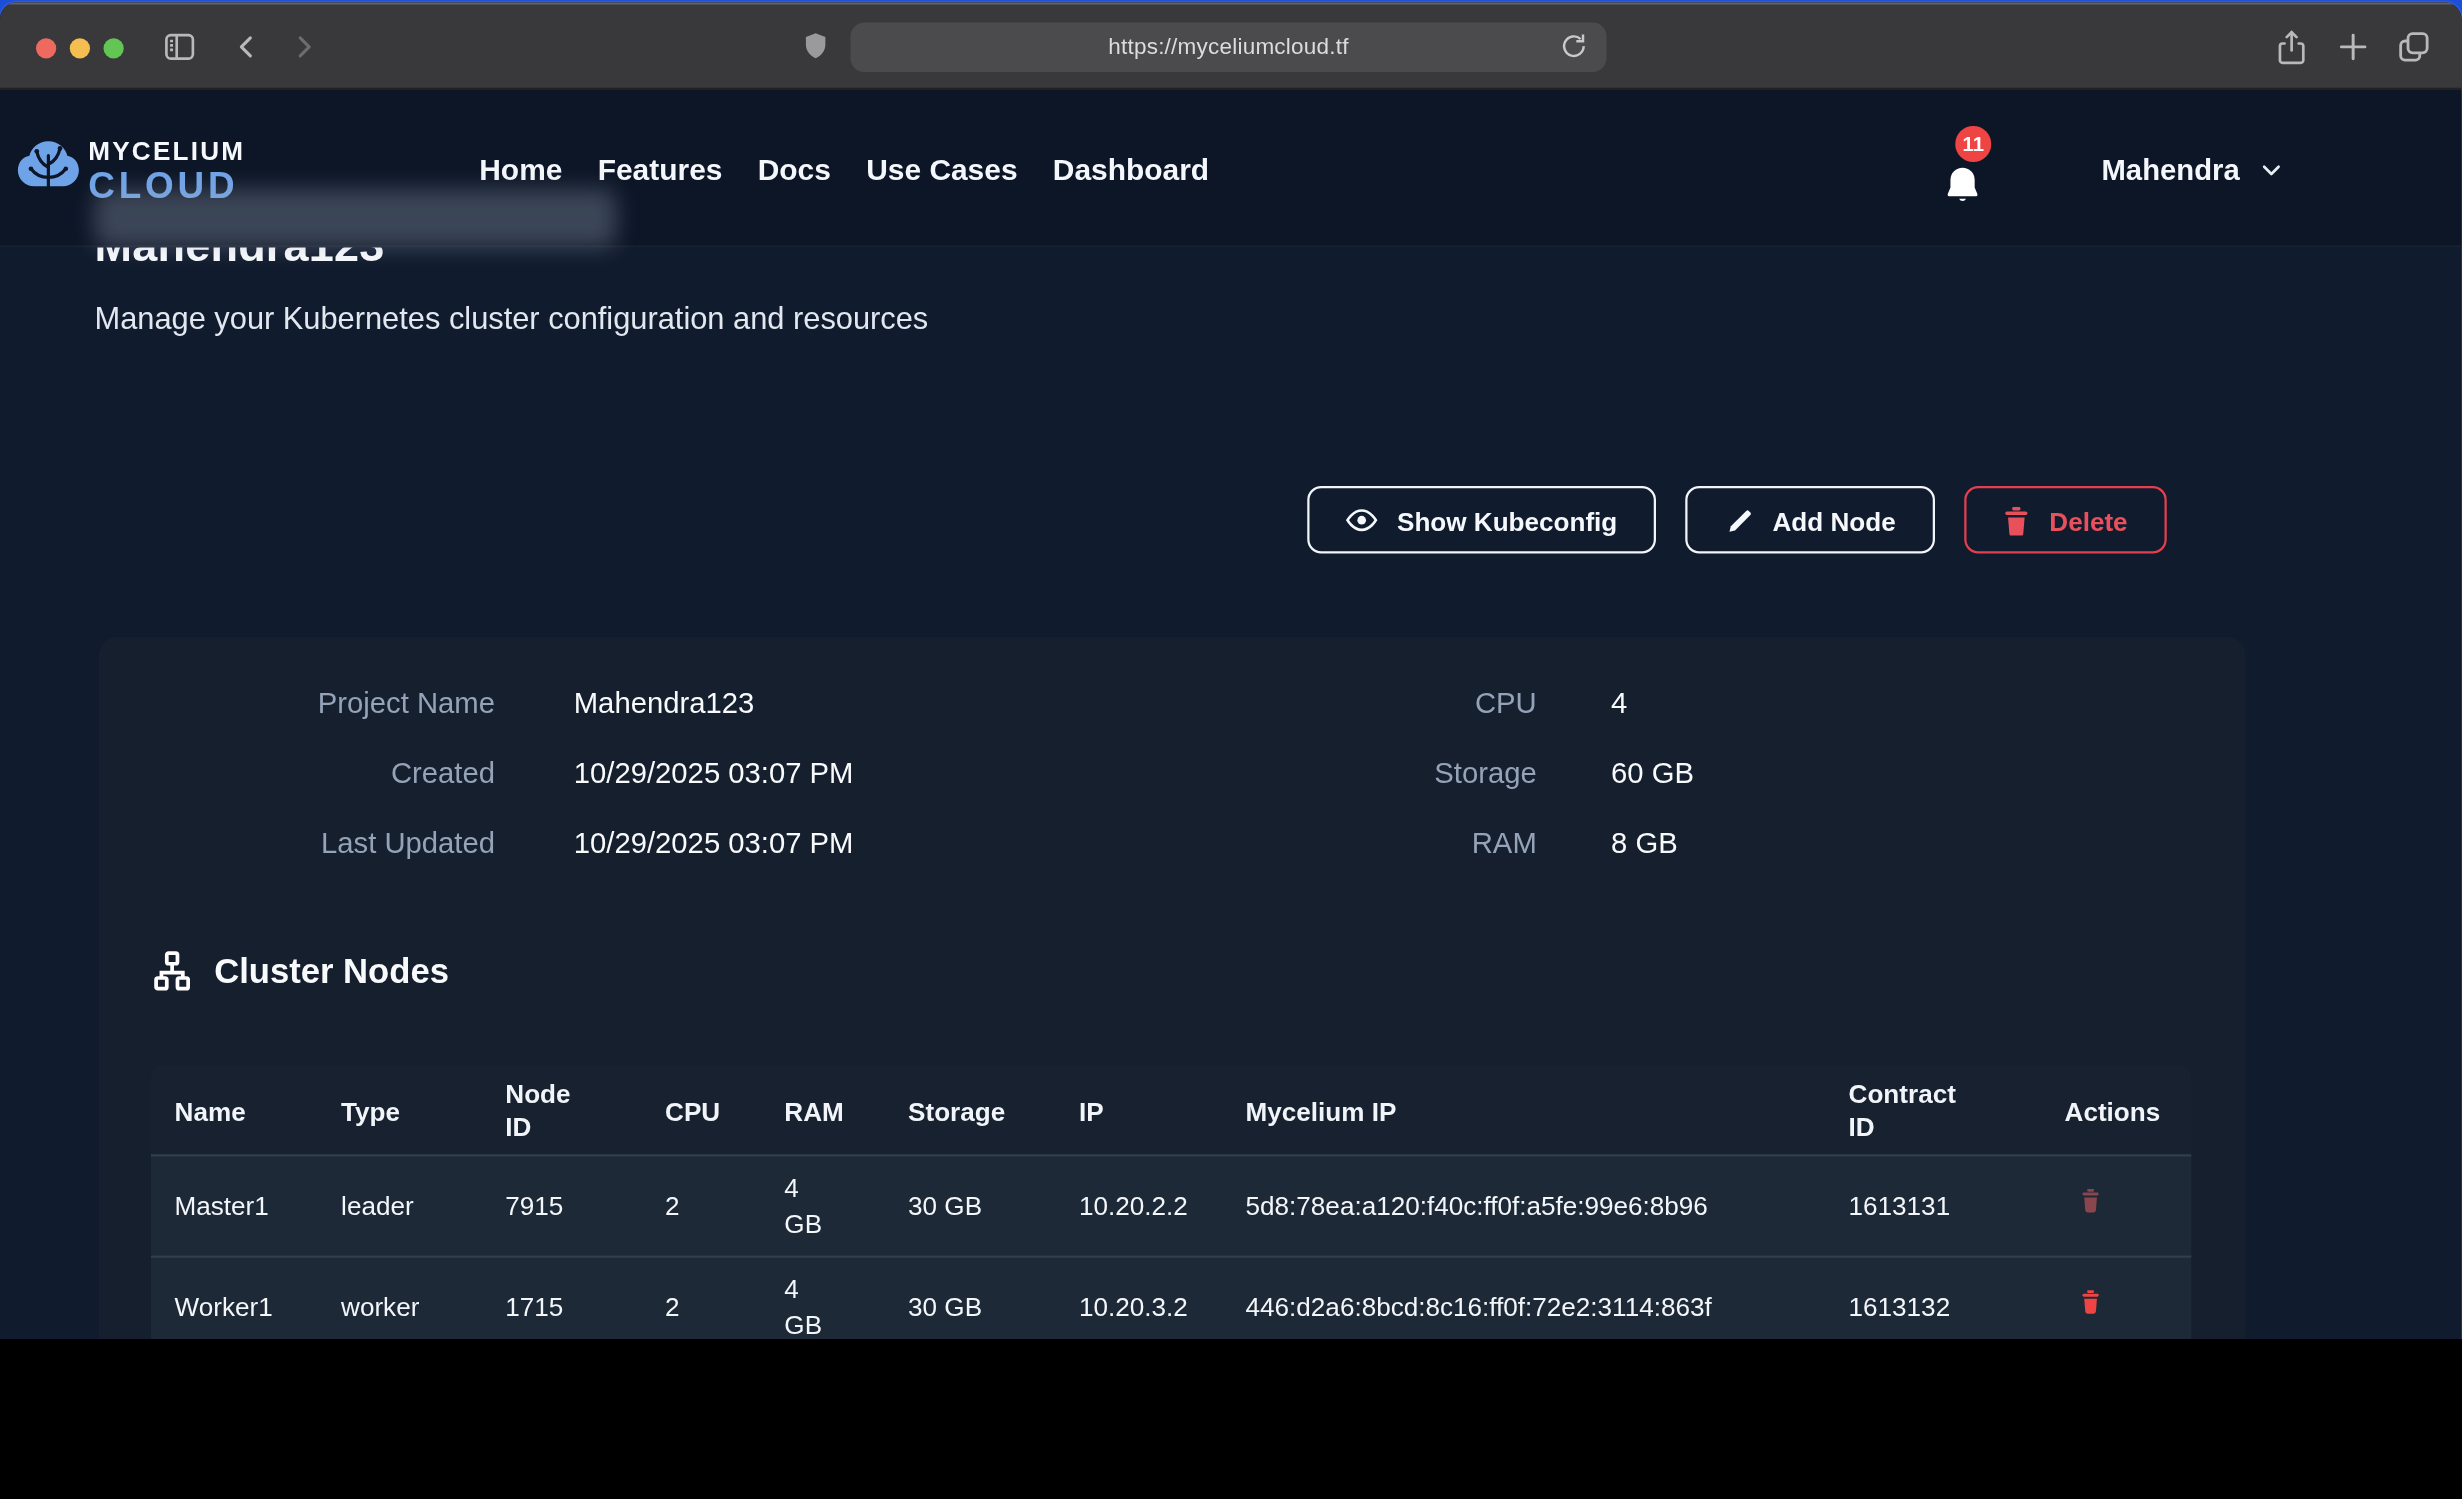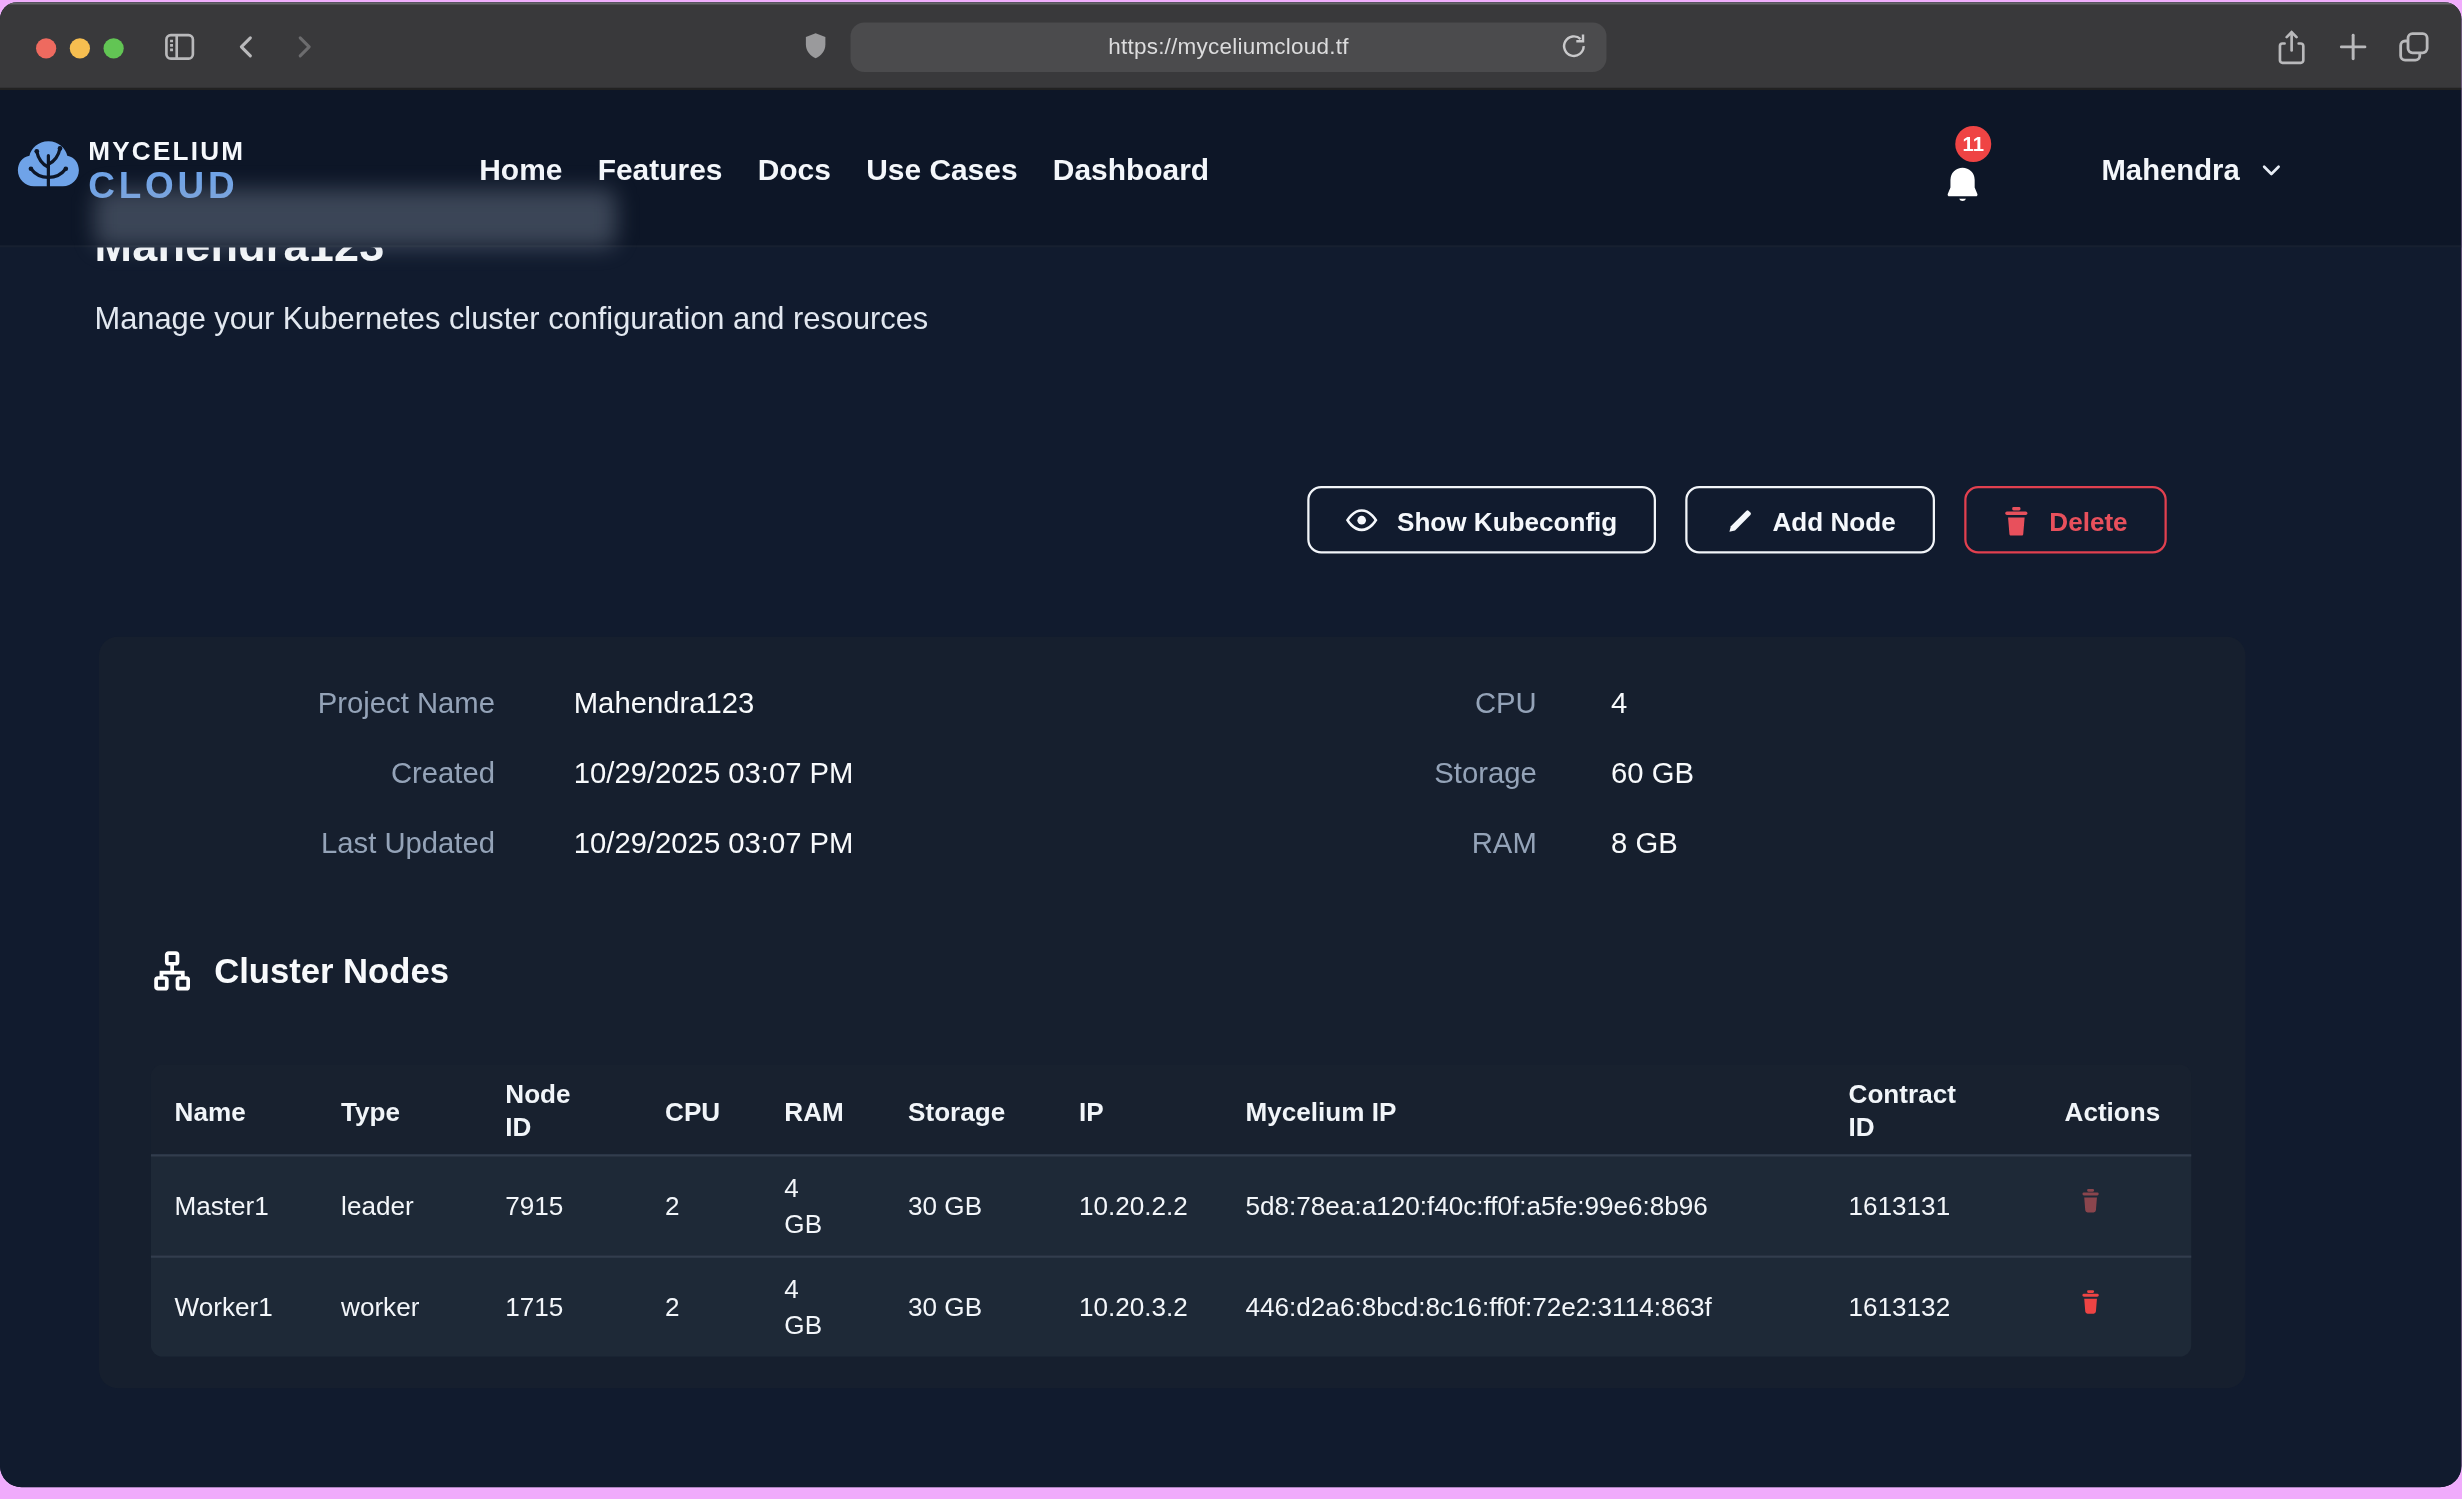--- a/index.html
+++ b/index.html
@@ -1,17 +1,17 @@
 <!DOCTYPE html>
 <html style="font-size:11px"><head>
 <meta charset="utf-8">
 <style>
   html,body{margin:0;padding:0;background:#000;}
   *{box-sizing:border-box;font-family:"Liberation Sans",sans-serif;}
-  .stage{position:relative;width:2462px;height:1499px;background:#f0abfc;overflow:hidden;}
+  .stage{position:relative;width:2462px;height:1339px;background:#1d4ed8;overflow:hidden;}
   .scale-root{position:absolute;left:0;top:0;width:1094px;height:666px;
     transform:scale(2.25);transform-origin:0 0;}
 
   
   .window{position:absolute;left:0;top:1.4px;width:1094px;height:660px;border-radius:7.5px 7.5px 9.6px 9.6px;
     overflow:hidden;background:#111b2e;box-shadow:0 0 0 0.7px rgba(255,255,255,0.08);}
   .chrome{position:absolute;left:0;top:0;width:100%;height:39px;background:#39393b;
     border-bottom:0.7px solid #222;}
   .chrome::before{content:"";position:absolute;top:0;left:0;right:0;height:0.7px;background:rgba(255,255,255,0.22);}
   .tl{position:absolute;top:15.4px;width:9px;height:9px;border-radius:50%;}

